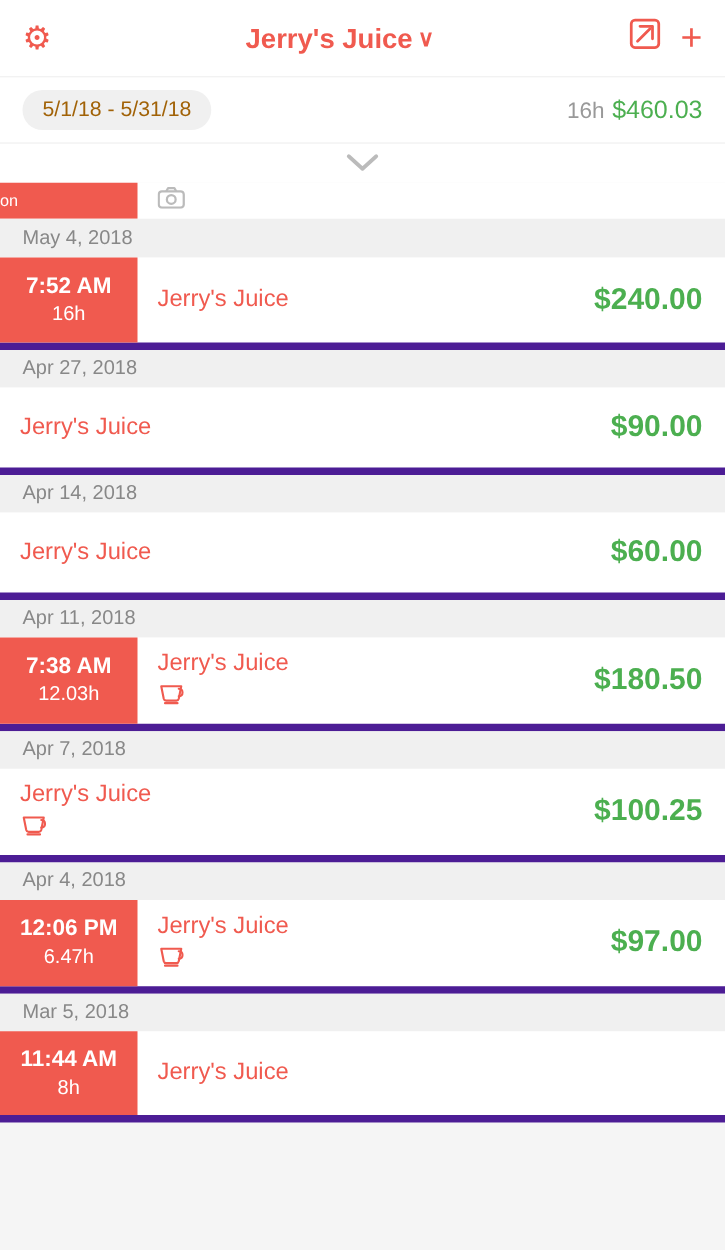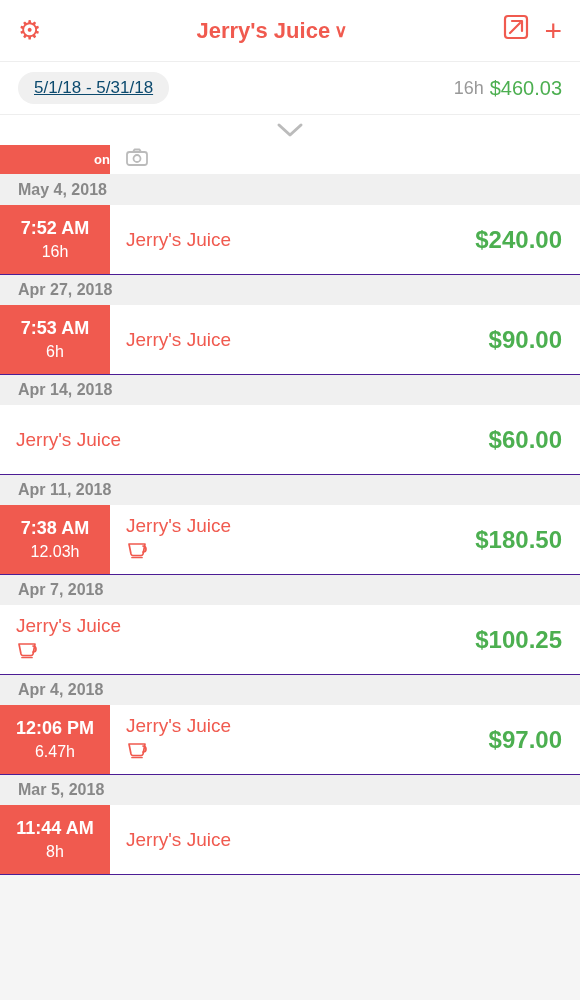--- a/index.html
+++ b/index.html
@@ -50,22 +50,21 @@
       align-items: center;
       justify-content: space-between;
       padding: 10px 18px;
       border-bottom: 1px solid #eee;
     }
     .date-range-pill {
       background: #f0f0f0;
       border-radius: 20px;
       padding: 6px 16px;
       font-size: 17px;
-      color: #0c4a6e;
-      text-decoration: underline;
+      color: #a16207;
     }
     .summary-text {
       color: #4caf50;
       font-size: 20px;
       font-weight: 500;
       display: flex;
       align-items: center;
       gap: 6px;
     }
     .summary-hours {
@@ -84,29 +83,29 @@
       width: 30px;
       height: 18px;
     }
 
     
     .date-separator {
       background: #f0f0f0;
       padding: 6px 18px;
       font-size: 16px;
       color: #888;
-      font-weight: 700;
+      font-weight: 400;
     }
 
     
     .entry-row {
       display: flex;
       align-items: stretch;
       background: #fff;
-      border-bottom: 1px solid #4c1d95;
+      border-bottom: 6px solid #4c1d95;
       min-height: 70px;
     }
     .entry-time-block {
       background: #f05a4f;
       color: #fff;
       min-width: 110px;
       width: 110px;
       display: flex;
       flex-direction: column;
       align-items: center;
@@ -161,24 +160,23 @@
       display: flex;
       align-items: stretch;
       overflow: hidden;
     }
     .partial-time-block {
       background: #f05a4f;
       min-width: 110px;
       width: 110px;
       display: flex;
       align-items: center;
-      justify-content: flex-end;
+      justify-content: flex-start;
       font-size: 14px;
       color: #fff;
-      font-weight: bold;
     }
     .partial-middle {
       flex: 1;
       display: flex;
       align-items: center;
       padding-left: 16px;
     }
     .camera-icon {
       color: #bbb;
       font-size: 20px;
@@ -241,24 +239,20 @@
         <span class="time">7:52 AM</span>
         <span class="hours">16h</span>
       </div>
       <div class="entry-middle">
         <div class="entry-business">Jerry's Juice</div>
       </div>
       <div class="entry-amount">$240.00</div>
     </div>
     <div class="date-separator">Apr 27, 2018</div>
     <div class="entry-row">
-      <div class="entry-time-block">
-        <span class="time">7:53 AM</span>
-        <span class="hours">6h</span>
-      </div>
       <div class="entry-middle">
         <div class="entry-business">Jerry's Juice</div>
       </div>
       <div class="entry-amount">$90.00</div>
     </div>
     <div class="date-separator">Apr 14, 2018</div>
     <div class="entry-row">
       <div class="entry-middle">
         <div class="entry-business">Jerry's Juice</div>
       </div>

